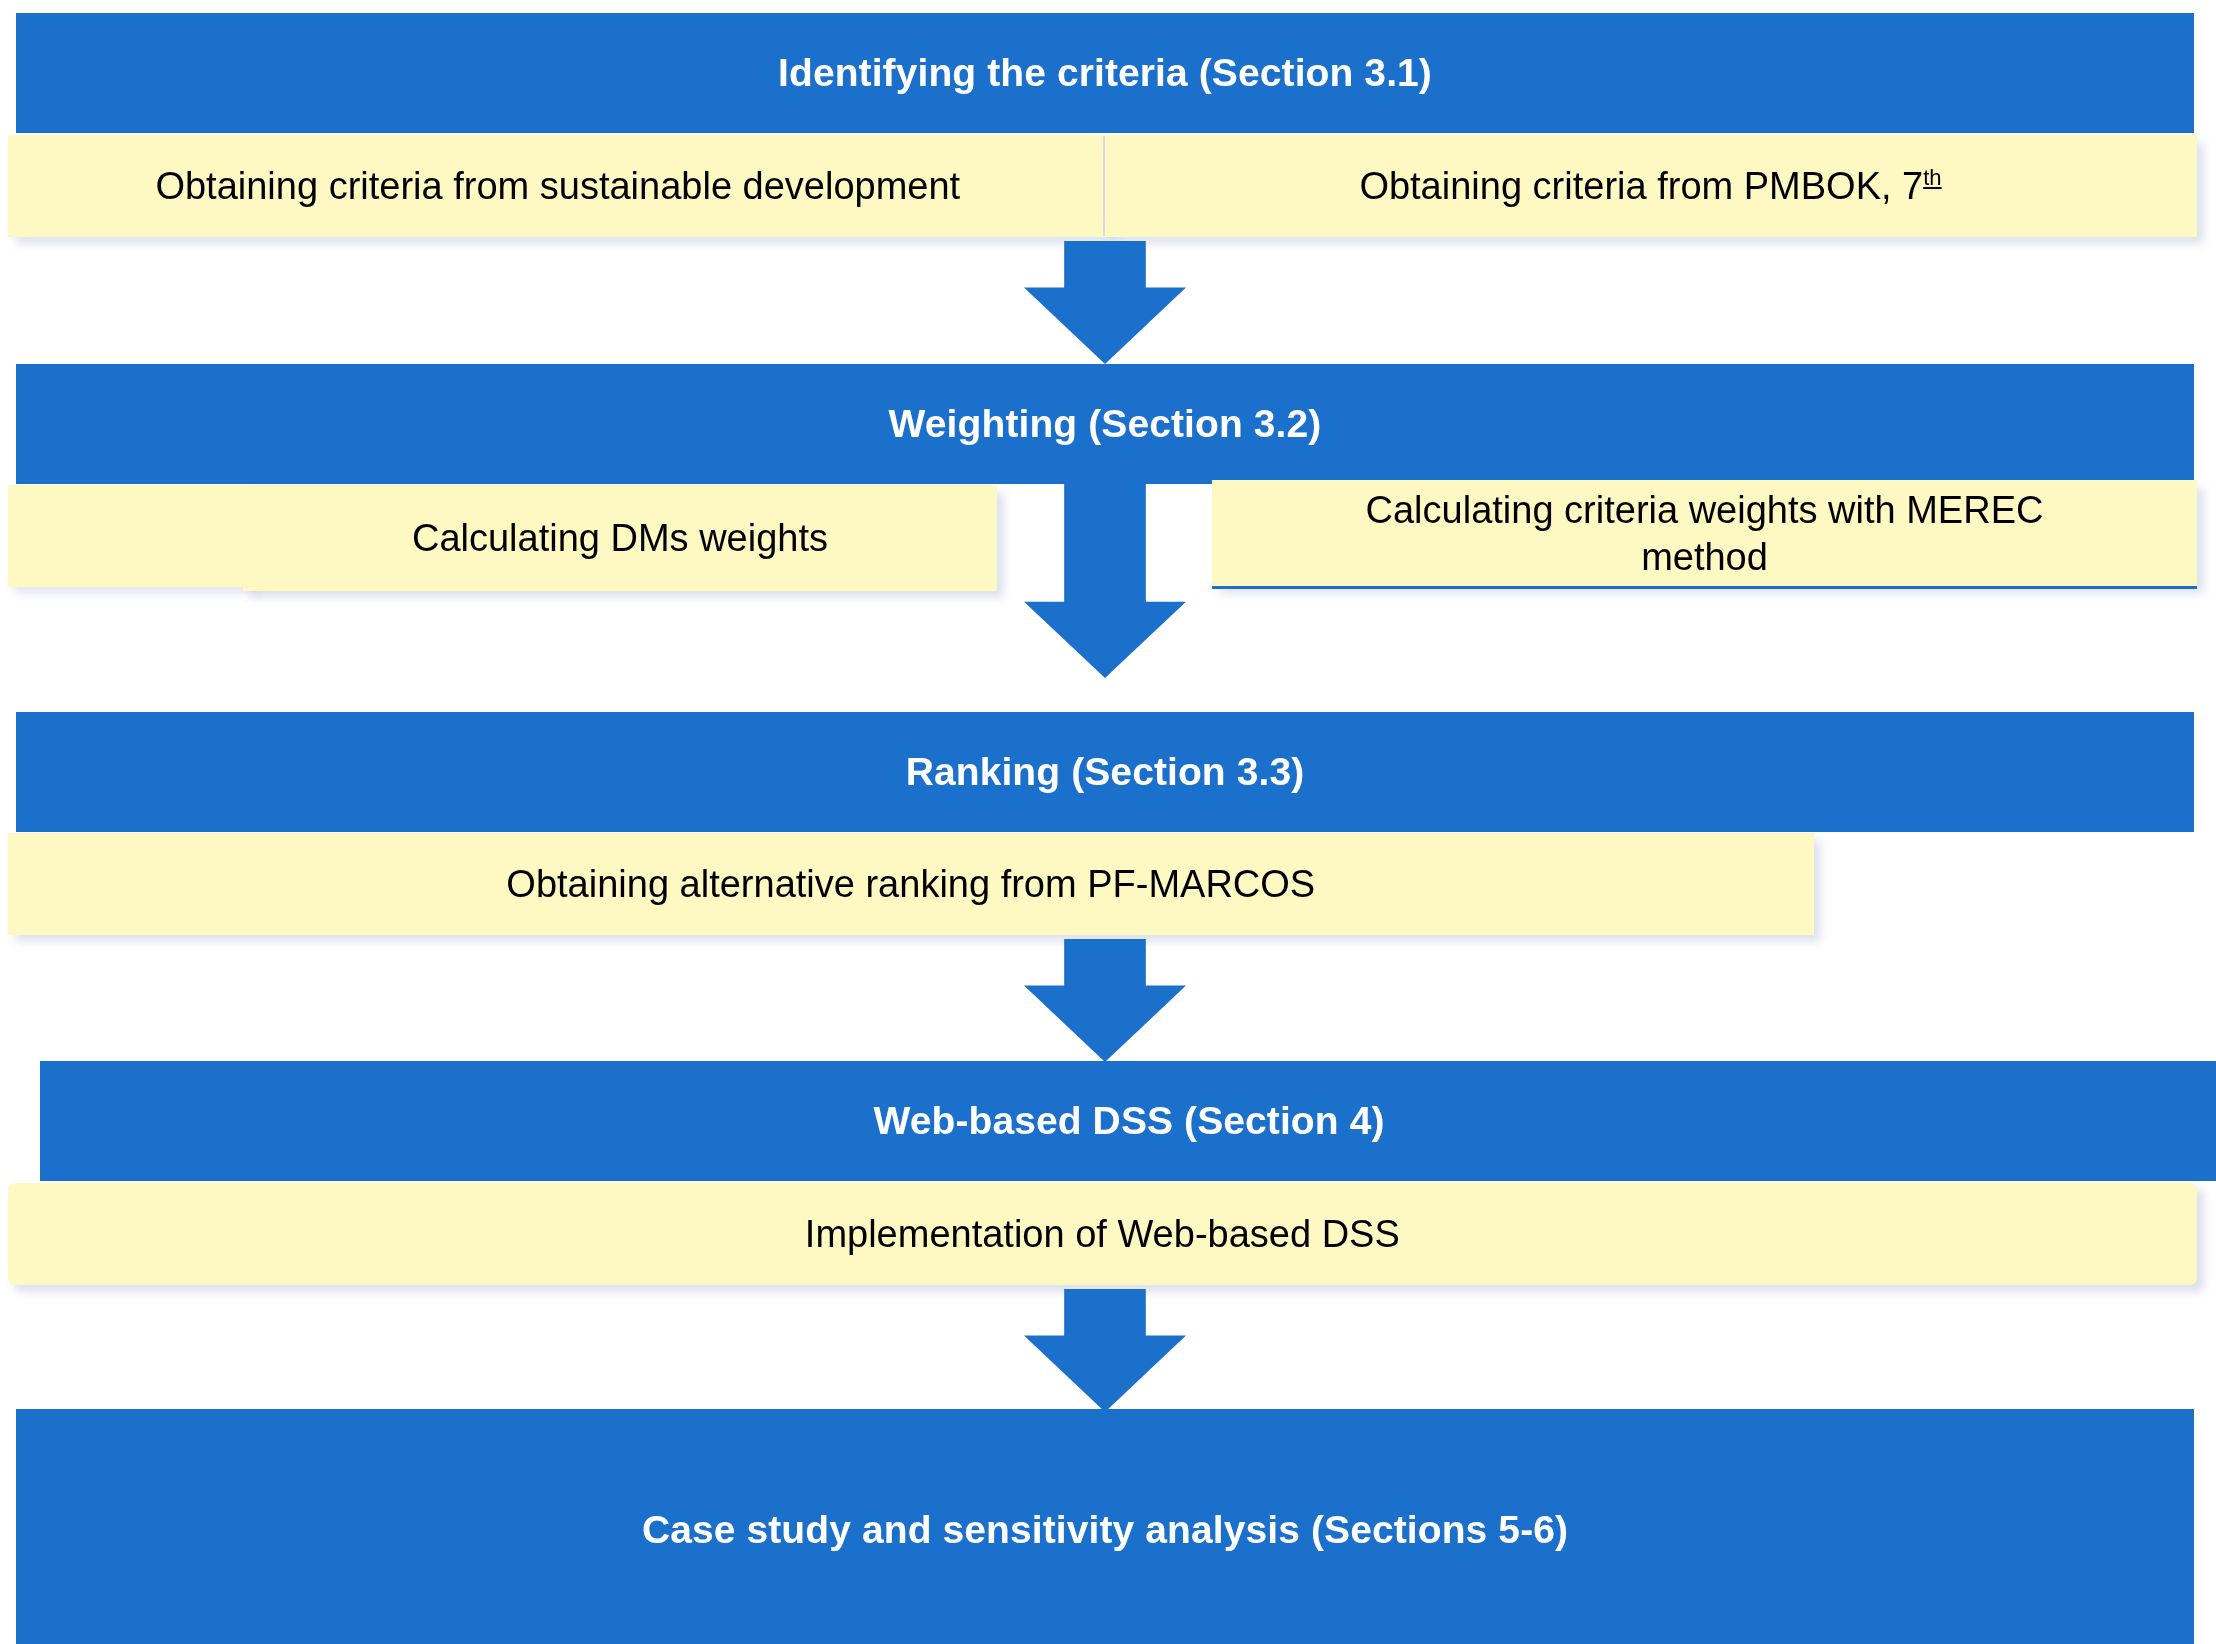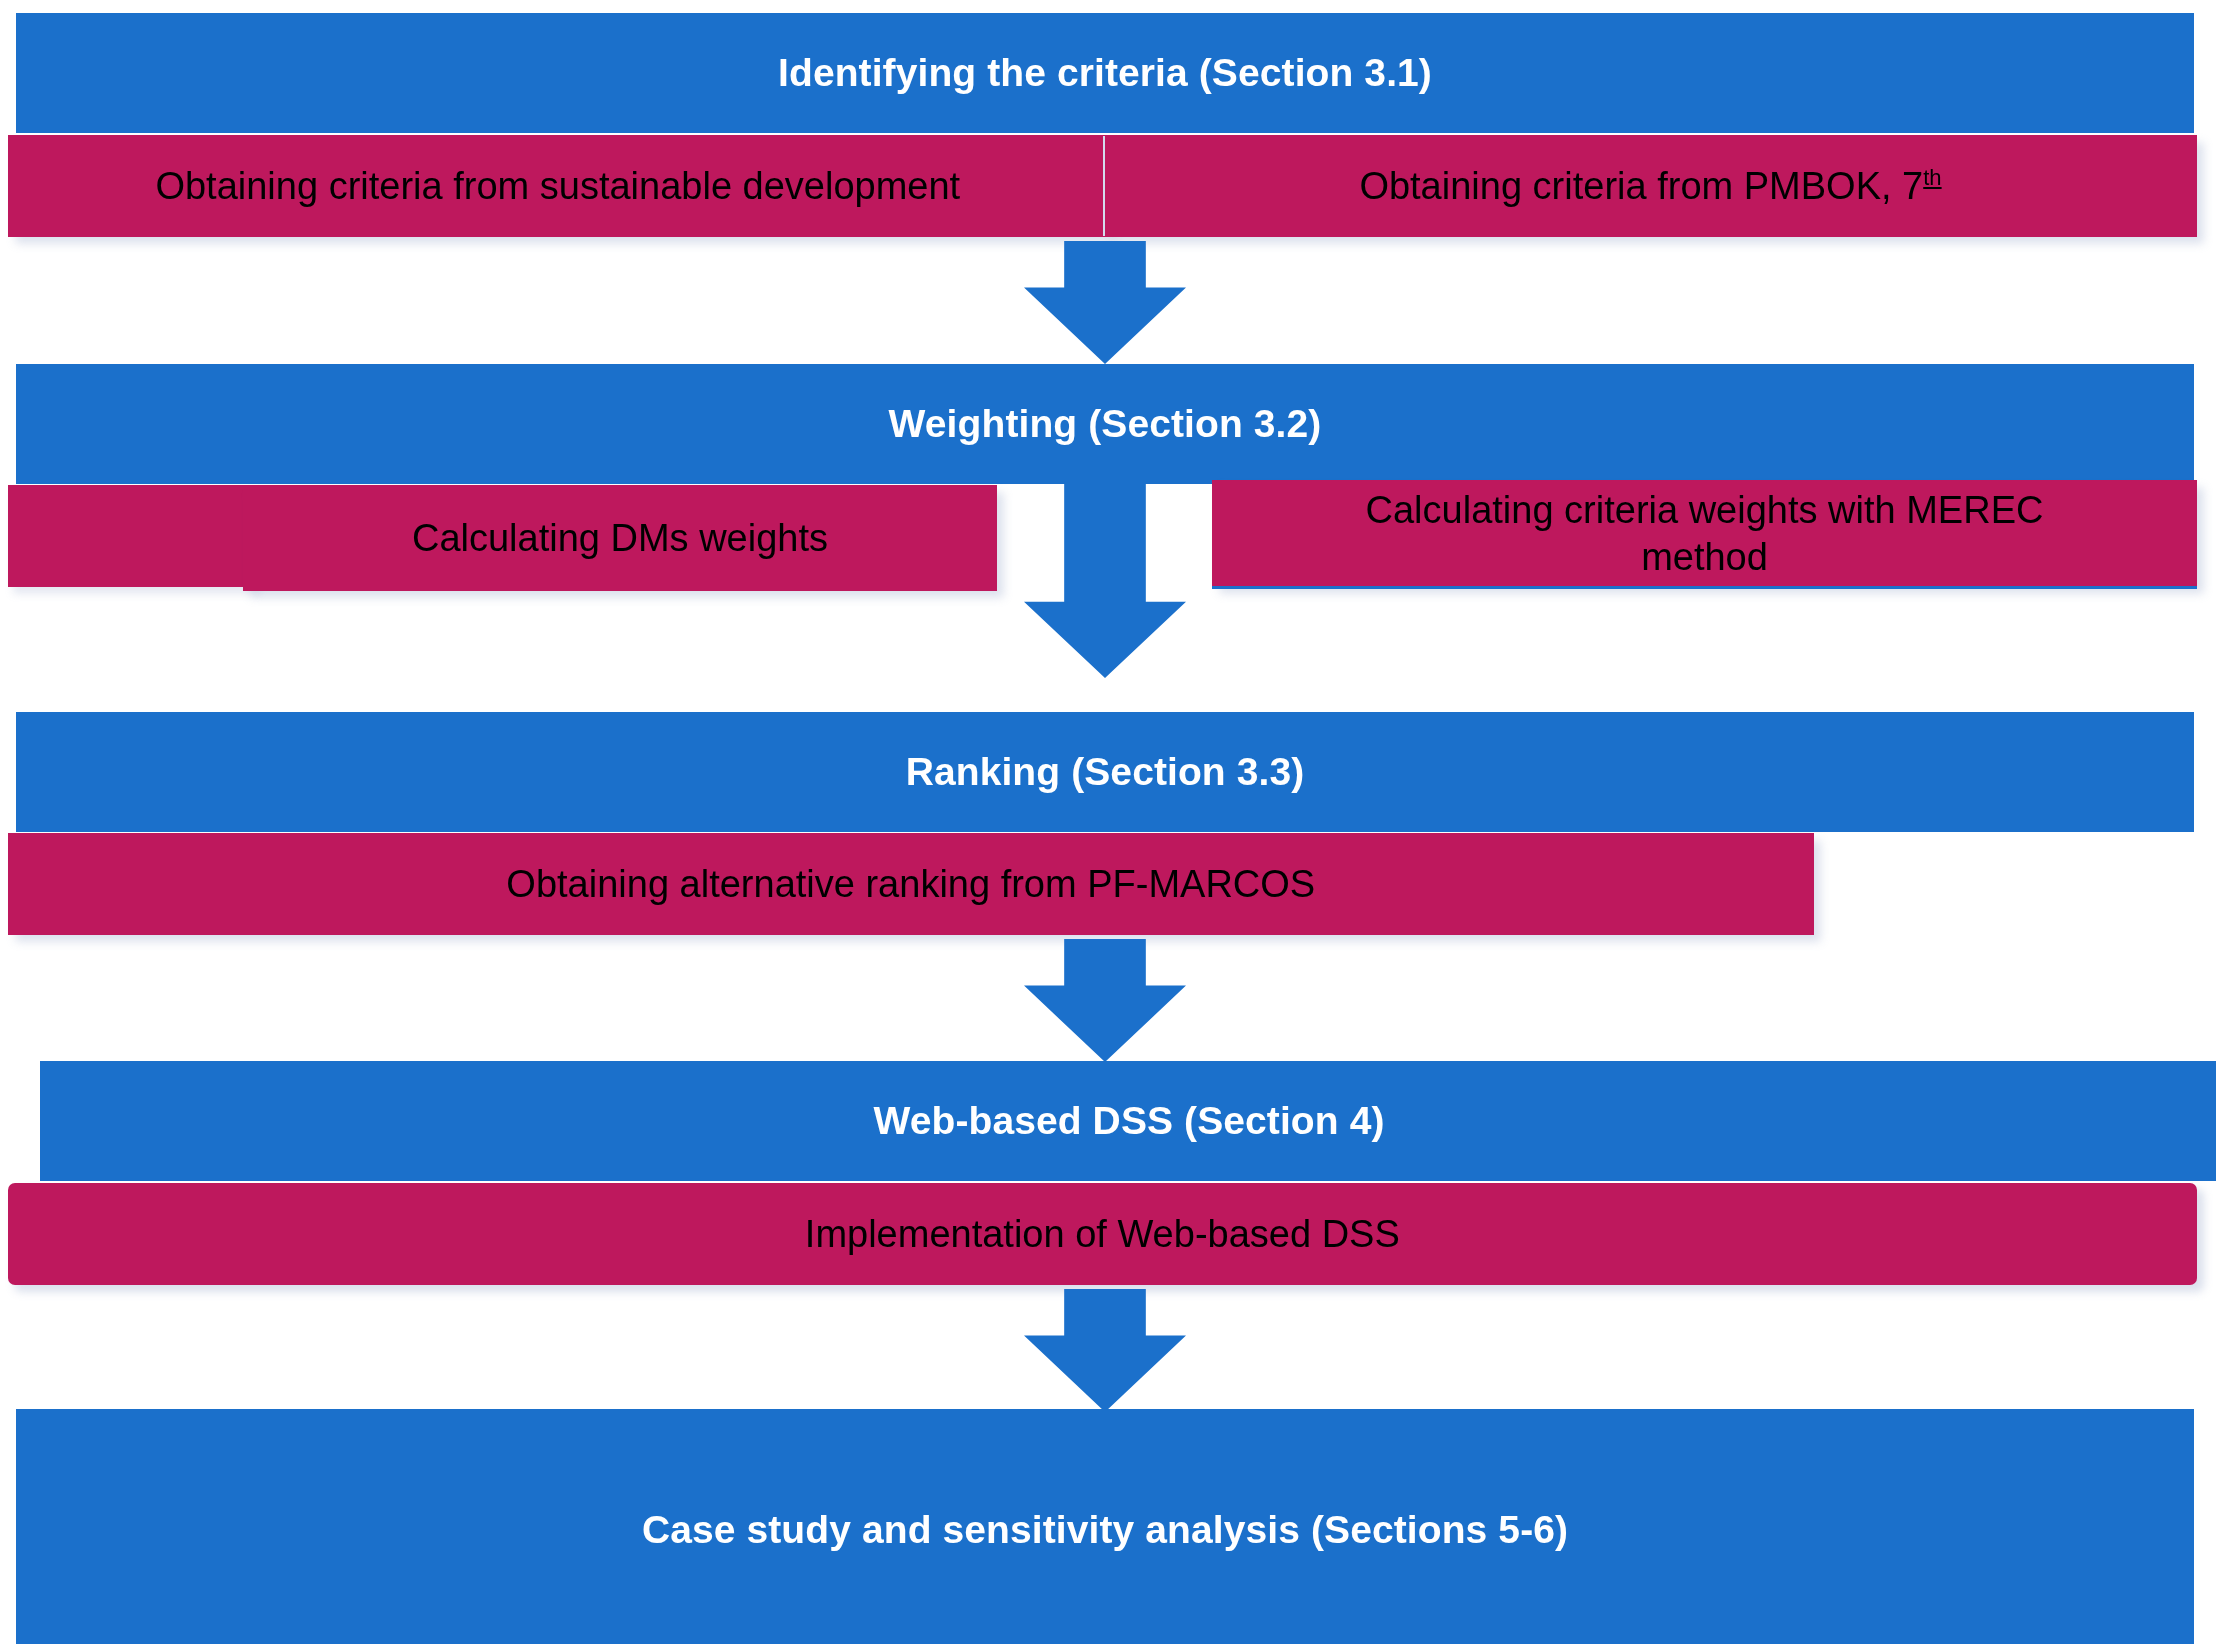--- a/index.html
+++ b/index.html
@@ -33,21 +33,21 @@
     font-weight: bold;
     font-size: 39px;
     line-height: 1.15;
     text-align: center;
     white-space: nowrap;
     letter-spacing: 0.1px;
   }
 
   .sub {
     position: absolute;
-    background: #be185d;
+    background: #fef9c3;
     display: flex;
     align-items: center;
     justify-content: center;
     box-sizing: border-box;
     box-shadow: 6.5px 6.5px 9px rgba(140,155,195,0.30);
   }
   .sub-text {
     color: #000000;
     font-weight: normal;
     font-size: 38px;

